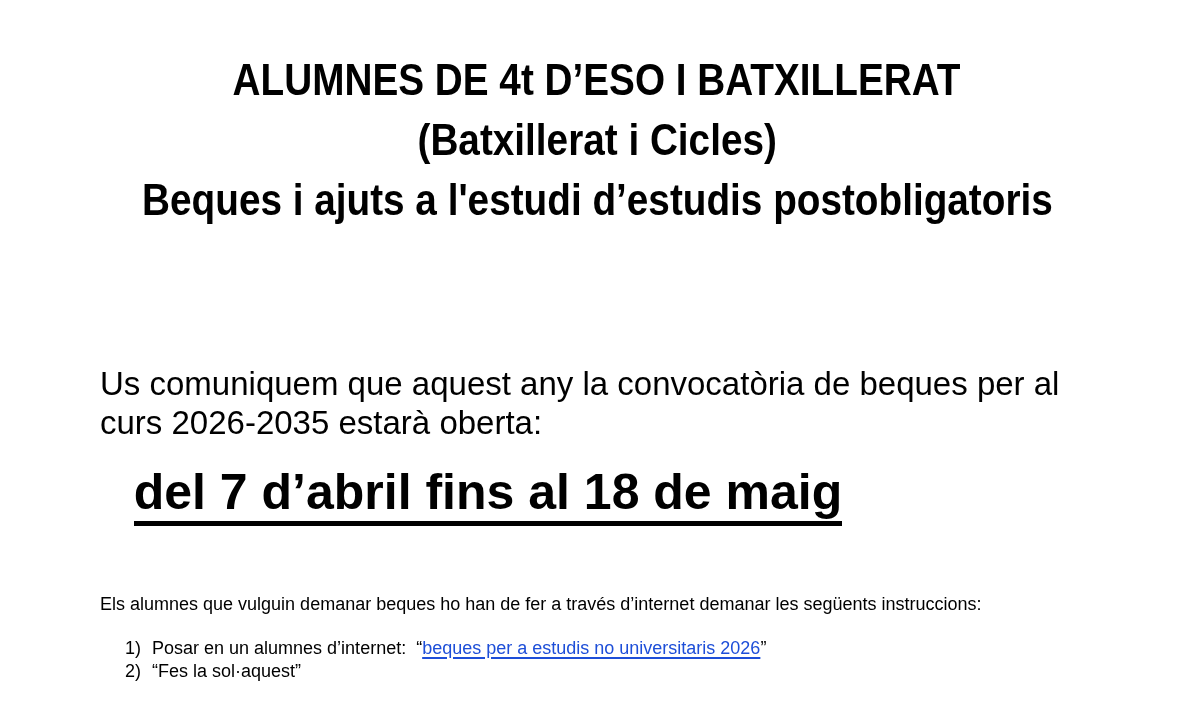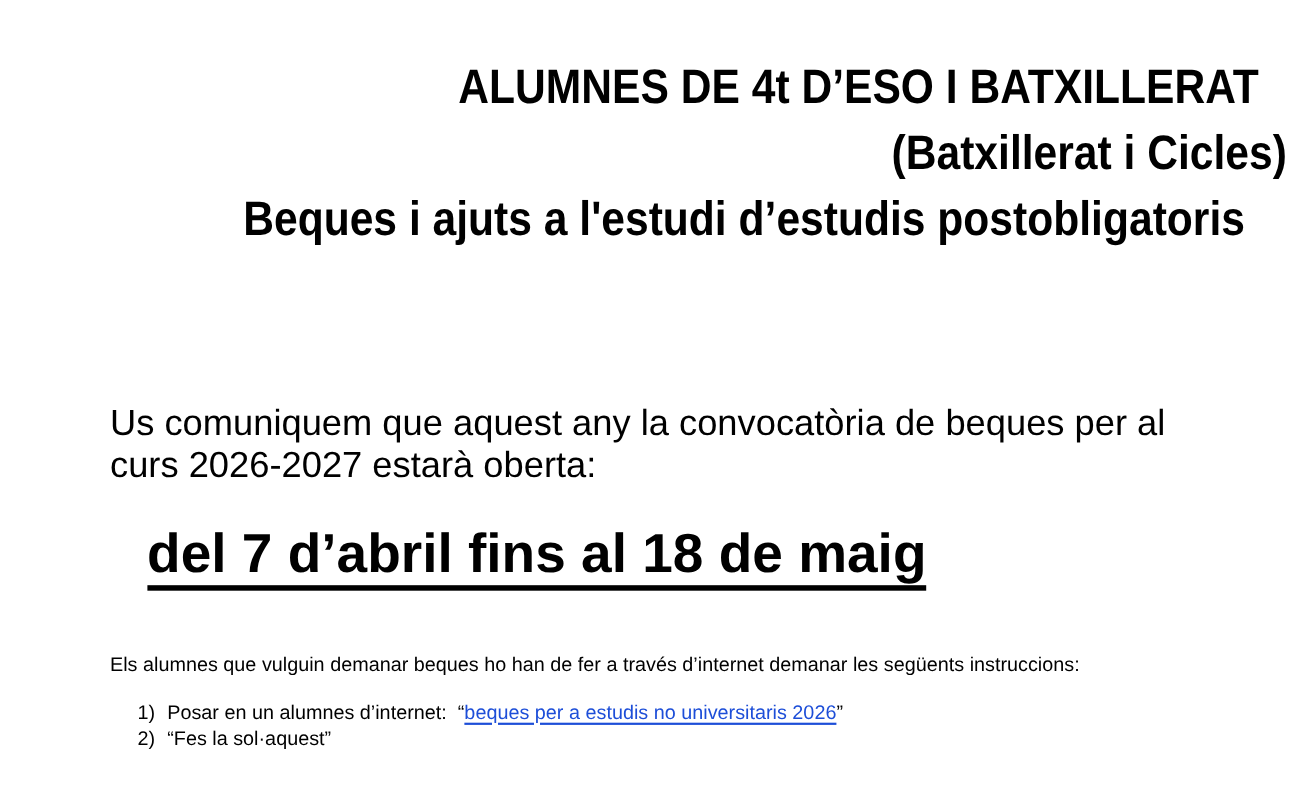--- a/index.html
+++ b/index.html
@@ -19,21 +19,20 @@
     top: 50px;
     left: 0;
     width: 1194px;
     text-align: center;
   }
   .title-line {
     font-weight: bold;
     font-size: 44px;
     line-height: 60px;
     white-space: nowrap;
-    text-align: right;
   }
   .title-line > span {
     display: inline-block;
     transform: scaleX(0.88);
     transform-origin: 50% 50%;
     white-space: nowrap;
   }
 
   
   .announcement {
@@ -42,21 +41,21 @@
     left: 100px;
     width: 1020px;
     font-size: 33px;
     line-height: 39px;
     white-space: pre-line;
   }
 
   
   .date-heading {
     position: absolute;
-    top: 476px;
+    top: 465px;
     left: 0;
     width: 976px;
     text-align: center;
   }
   .date-heading > span {
     display: inline-block;
     font-weight: bold;
     font-size: 50px;
     line-height: 54px;
     padding-bottom: 2px;
@@ -109,21 +108,21 @@
     </div>
     <div class="title-line">
       <span>(Batxillerat i Cicles)</span>
     </div>
     <div class="title-line">
       <span>Beques i ajuts a l'estudi d’estudis postobligatoris</span>
     </div>
   </div>
 
   <div class="announcement">Us comuniquem que aquest any la convocatòria de beques per al
-curs 2026-2027 estarà oberta:</div>
+curs 2026-2035 estarà oberta:</div>
 
   <div class="date-heading">
     <span>del 7 d’abril fins al 18 de maig</span>
   </div>
 
   <div class="instructions-intro">Els alumnes que vulguin demanar beques ho han de fer a través d’internet demanar les següents instruccions:</div>
 
   <div class="instruction-list">
     <div class="instruction-item">
       <span class="num">1)</span>

